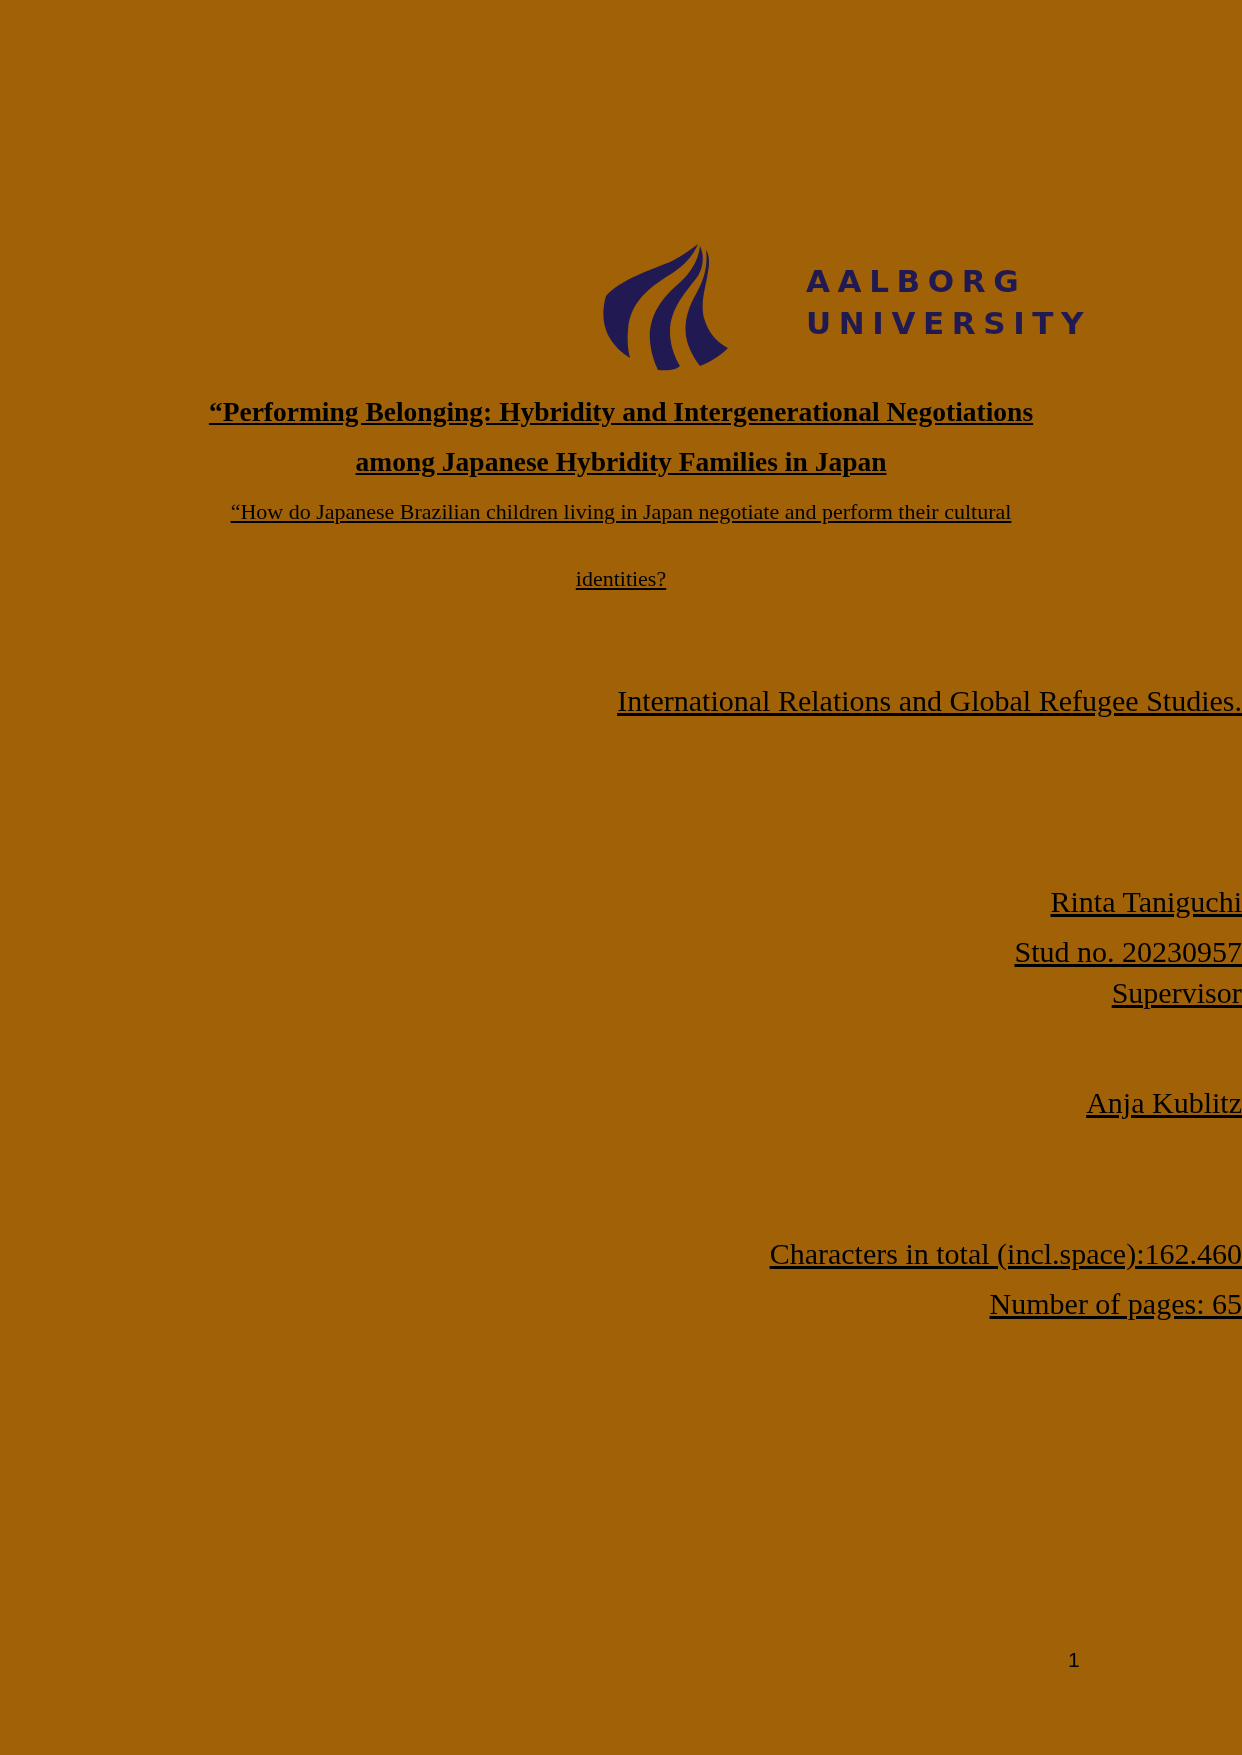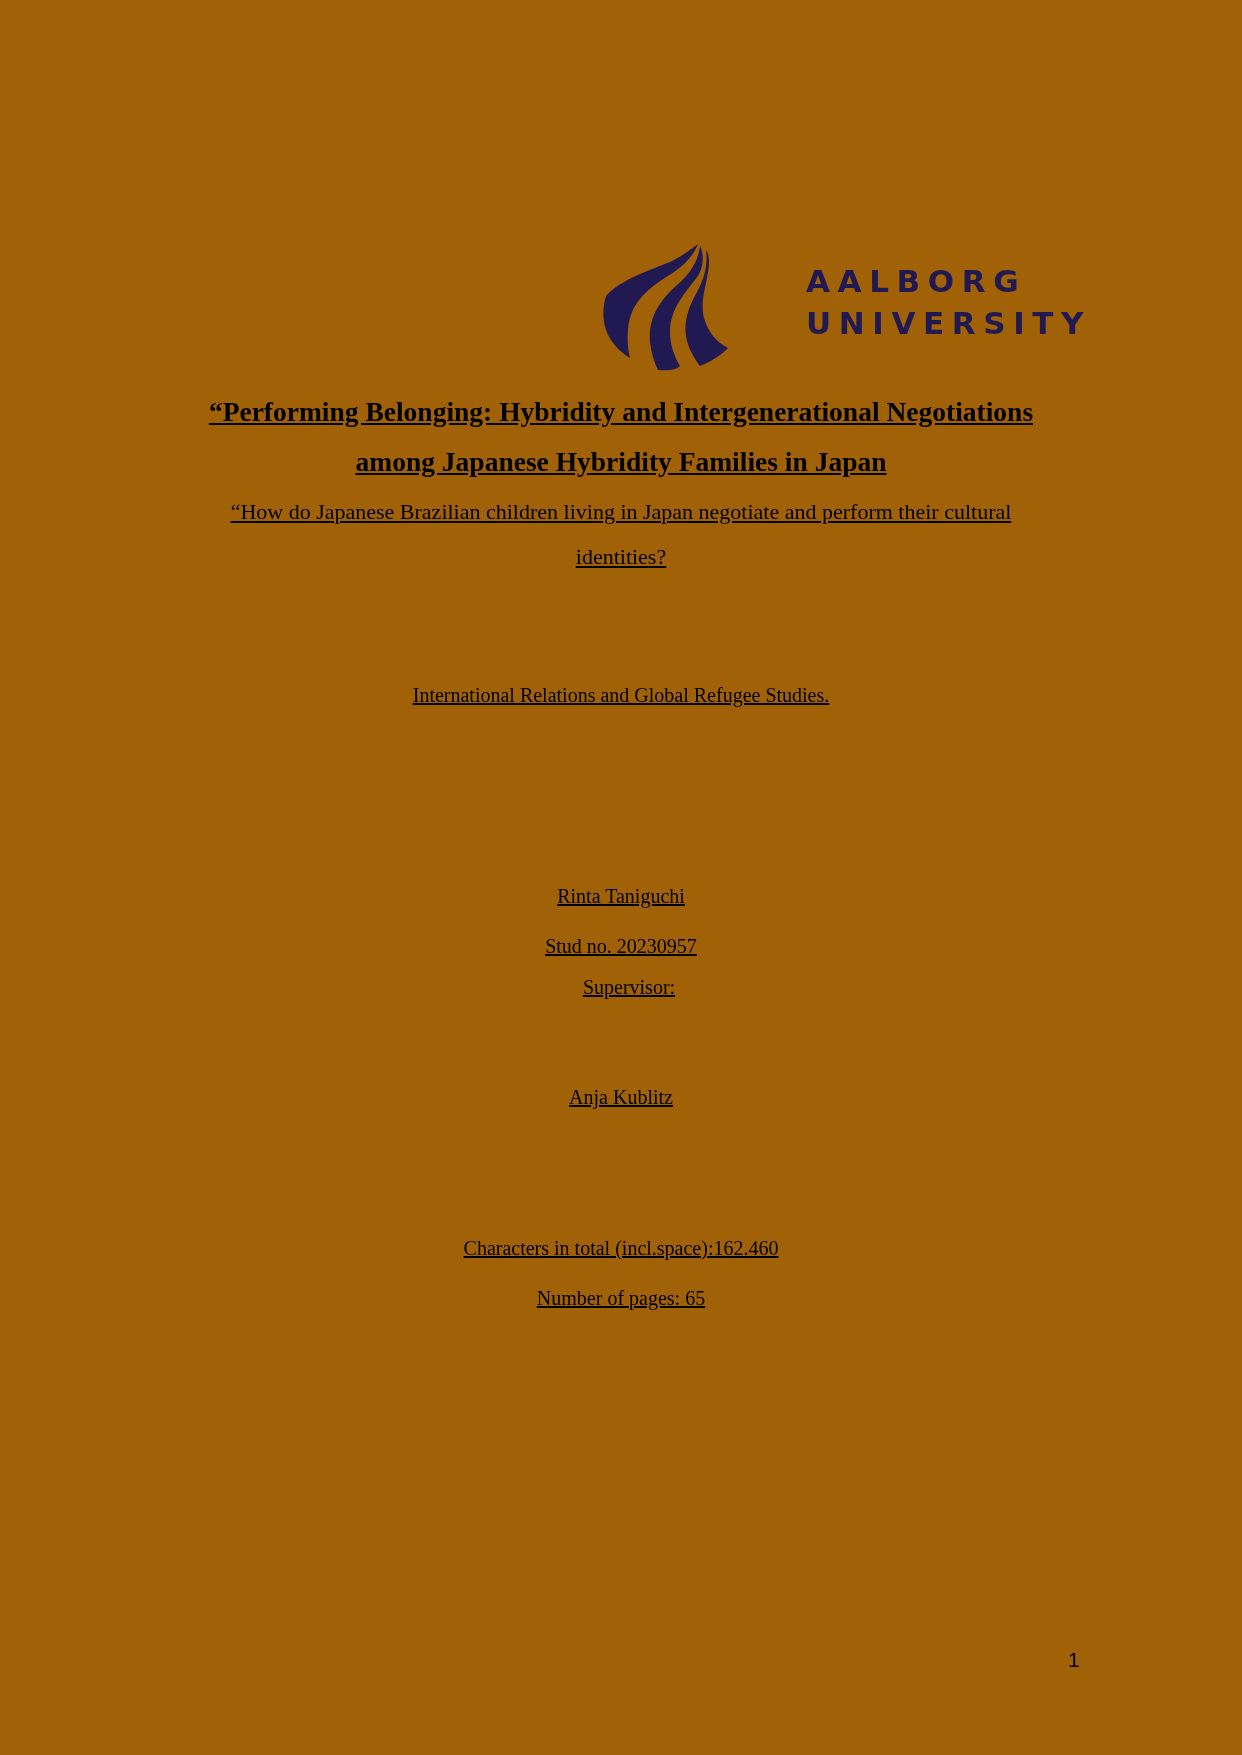--- a/index.html
+++ b/index.html
@@ -7,21 +7,21 @@
          font-family: "Liberation Serif", "DejaVu Serif", serif; color: #000; }
   .page { position: absolute; left: 0; top: 0; width: 1242px; height: 1755px; background: #a16207; }
   .logo { position: absolute; left: 600px; top: 244px; width: 480px; height: 130px; }
   .logo-mark { position: absolute; left: 0; top: 0; width: 130px; height: 128px; }
   .wordmark { position: absolute; left: 206px; top: 16px; font-family: "DejaVu Sans", "Liberation Sans", sans-serif;
               font-weight: bold; color: #211A52; font-size: 31px; letter-spacing: 7.6px; line-height: 42px; }
   .wordmark div { white-space: nowrap; }
   .center-line { position: absolute; left: 0; width: 1242px; text-align: center; white-space: nowrap; text-decoration: underline; }
   .title { font-weight: bold; font-size: 27.5px; }
   .question { font-size: 22px; }
-  .big { font-size: 20px; }
+  .big { font-size: 30px; text-align: right; }
   .page-number { position: absolute; left: 1068px; top: 1648px; font-family: "Liberation Sans", sans-serif; font-size: 21px; }
 </style>
 </head>
 <body>
 
 <div class="page">
 
   <div class="logo">
     <svg class="logo-mark" viewBox="0 0 130 128" xmlns="http://www.w3.org/2000/svg">
       <g fill="#211A52">
@@ -36,21 +36,21 @@
     <div class="wordmark">
       <div>AALBORG</div>
       <div>UNIVERSITY</div>
     </div>
   </div>
 
   <div class="center-line title" style="top:396px;">“Performing Belonging: Hybridity and Intergenerational Negotiations</div>
   <div class="center-line title" style="top:446px;">among Japanese Hybridity Families in Japan</div>
 
   <div class="center-line question" style="top:499px;">“How do Japanese Brazilian children living in Japan negotiate and perform their cultural</div>
-  <div class="center-line question" style="top:544px;">identities?</div>
+  <div class="center-line question" style="top:566px;">identities?</div>
 
   <div class="center-line big" style="top:684px;">International Relations and Global Refugee Studies.</div>
 
   <div class="center-line big" style="top:885px;">Rinta Taniguchi</div>
   <div class="center-line big" style="top:935px;">Stud no. 20230957</div>
 
   <div class="center-line big" style="top:976px;padding-left:8px;">Supervisor:</div>
   <div class="center-line big" style="top:1086px;">Anja Kublitz</div>
 
   <div class="center-line big" style="top:1237px;">Characters in total (incl.space):162.460</div>

